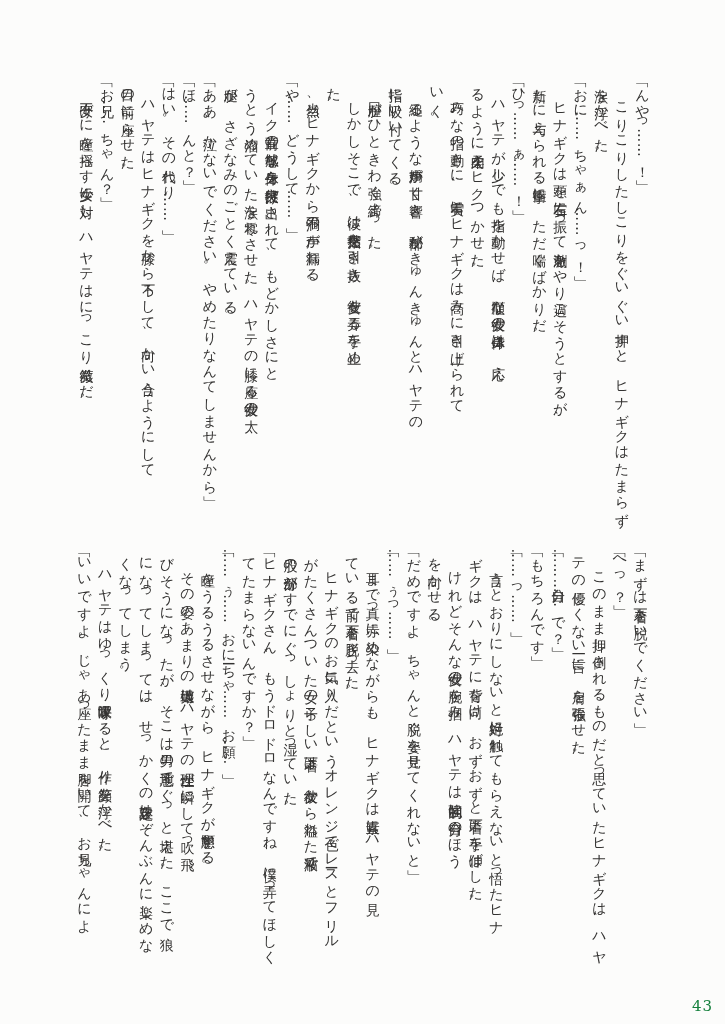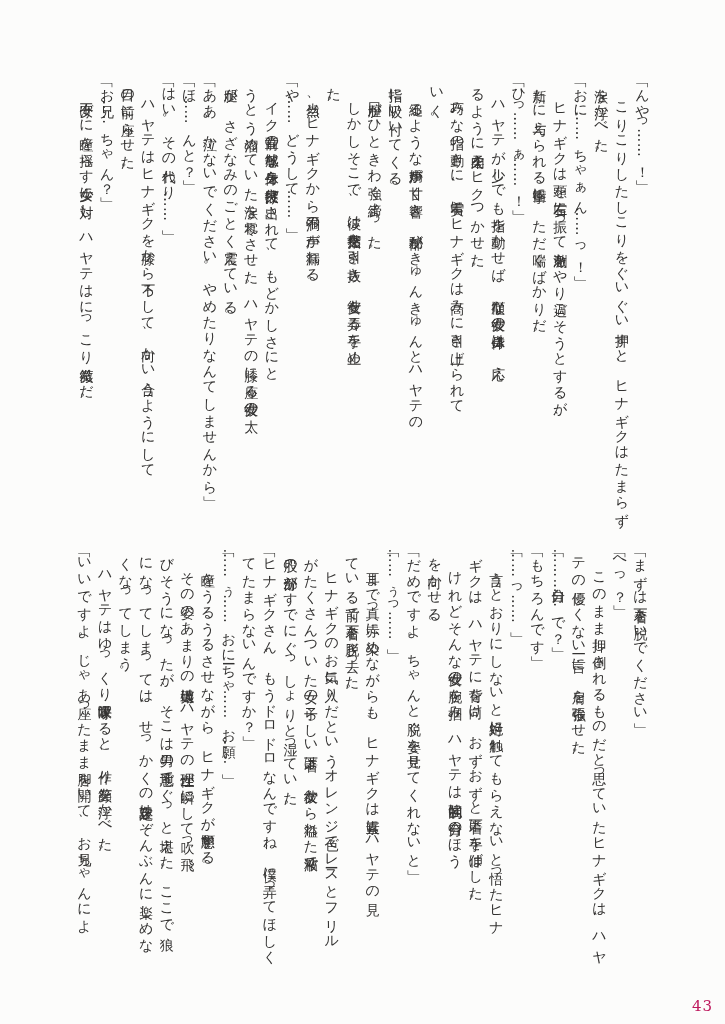--- a/index.html
+++ b/index.html
@@ -42,21 +42,21 @@
   .block-bottom {
     top: 548px;
     right: 74px;
   }
   .page-number {
     position: absolute;
     top: 997px;
     left: 692px;
     font-size: 15px;
     letter-spacing: 1px;
-    color: #be185d;
+    color: #15803d;
   }
 </style>
 </head>
 <body>
 
 <div class="page">
 
   <div class="tblock block-top">
       <p class="line">「んやっ……！」</p>
       <p class="line indent">こりこりしたしこりをぐいぐい押すと、ヒナギクはたまらず</p>

